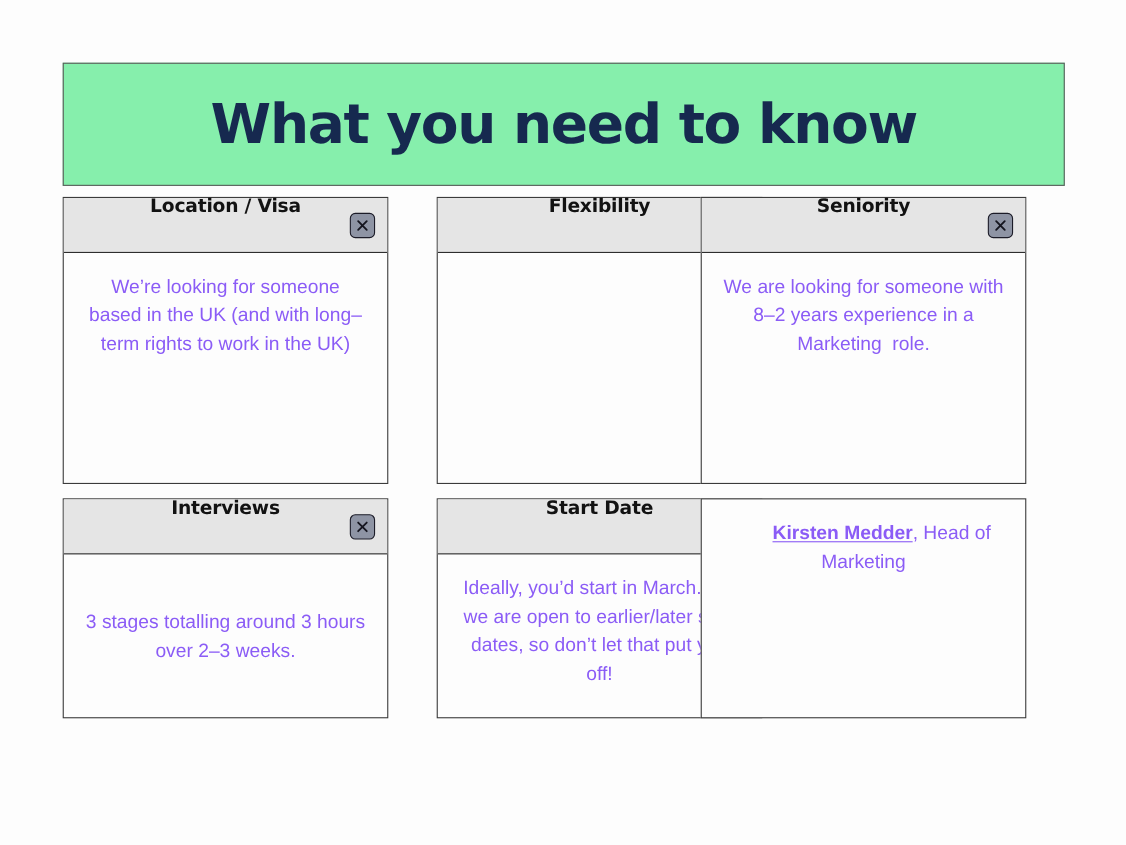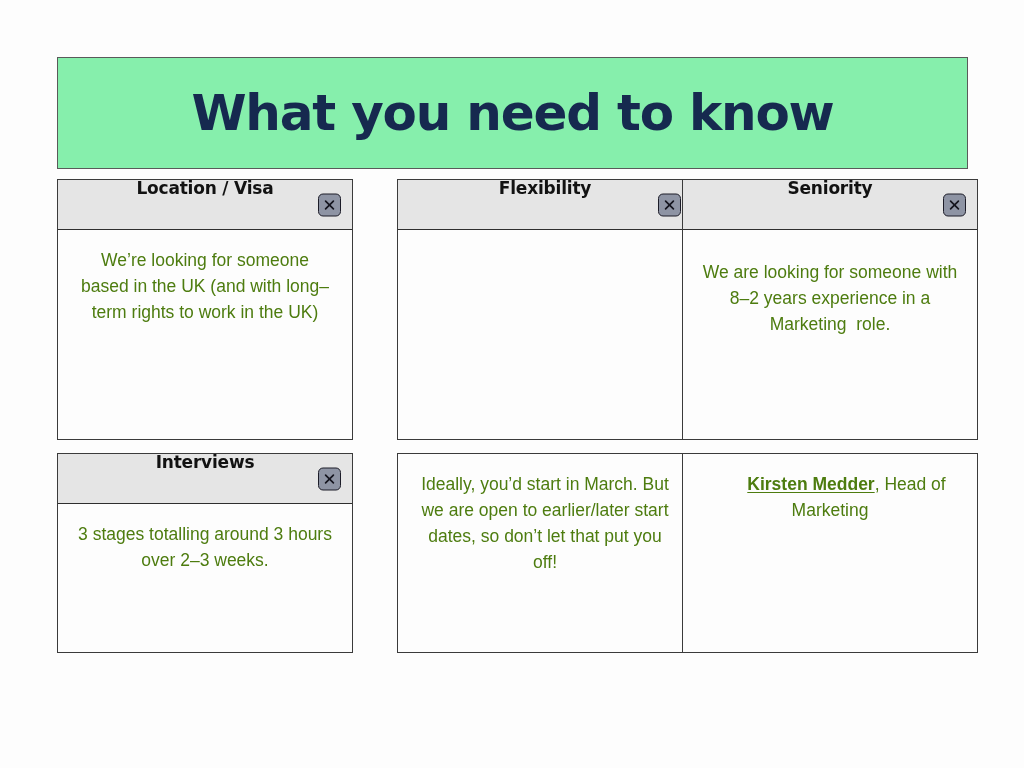--- a/index.html
+++ b/index.html
@@ -56,21 +56,21 @@
     position: absolute;
     width: 296px;
     background: #fdfdfd;
     border: 1px solid #3b3b3b;
     display: flex;
     flex-direction: column;
   }
 
   .card.col0 { left: 0px; }
   .card.col1 { left: 307px; margin-left: 33px; }
-  .card.col2 { left: 625px; gap: 12px; }
+  .card.col2 { left: 580px; }
 
   .card.row0 { top: 0px; height: 261px; }
   .card.row1 { top: 274px; height: 200px; }
 
   .card-header {
     position: relative;
     flex: 0 0 50px;
     background: #e5e5e5;
     border-bottom: 1px solid #2e2e2e;
     display: flex;
@@ -107,29 +107,29 @@
 
   .card-body {
     flex: 1 1 auto;
     padding: 17px 18px 10px 18px;
     display: flex;
     flex-direction: column;
     align-items: center;
   }
 
   .card-body.center-v {
-    justify-content: flex-start;
+    justify-content: center;
     padding-bottom: 17px;
   }
 
   .body-text {
     font-family: "Liberation Sans", sans-serif;
     font-size: 17.5px;
     line-height: 1.49;
-    color: #4d7c0f;
+    color: #8b5cf6;
     text-align: center;
     width: 100%;
     white-space: pre-wrap;
   }
 
   .body-text + .body-text { margin-top: 24px; }
 
   .name-link {
     font-weight: 700;
     text-decoration: underline;
@@ -190,20 +190,28 @@
             <svg width="11" height="11" viewBox="0 0 11 11">
               <path d="M1.6 1.6 L9.4 9.4 M9.4 1.6 L1.6 9.4" stroke="#15151f" stroke-width="1.7" stroke-linecap="round"></path>
             </svg>
           </div>
         </div>
         <div class="card-body center-v">
           <div class="body-text">3 stages totalling around 3 hours over 2–3 weeks.</div>
         </div>
       </div>
       <div class="card row1 col1">
+        <div class="card-header">
+          <div class="card-title">Start Date</div>
+          <div class="close-btn">
+            <svg width="11" height="11" viewBox="0 0 11 11">
+              <path d="M1.6 1.6 L9.4 9.4 M9.4 1.6 L1.6 9.4" stroke="#15151f" stroke-width="1.7" stroke-linecap="round"></path>
+            </svg>
+          </div>
+        </div>
         <div class="card-body">
           <div class="body-text">Ideally, you’d start in March. But we are open to earlier/later start dates, so don’t let that put you off!</div>
         </div>
       </div>
       <div class="card row1 col2">
         <div class="card-body">
           <div class="body-text"><span class="name-link">Kirsten Medder</span><span>, Head of Marketing</span></div>
         </div>
       </div>
     </div>

